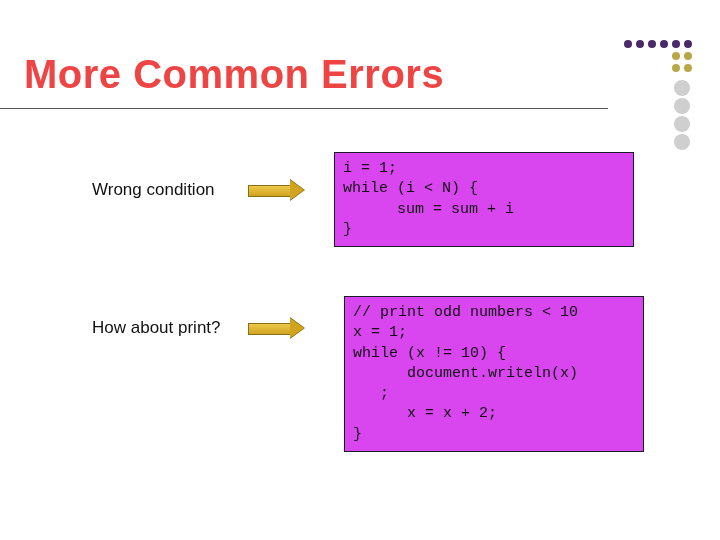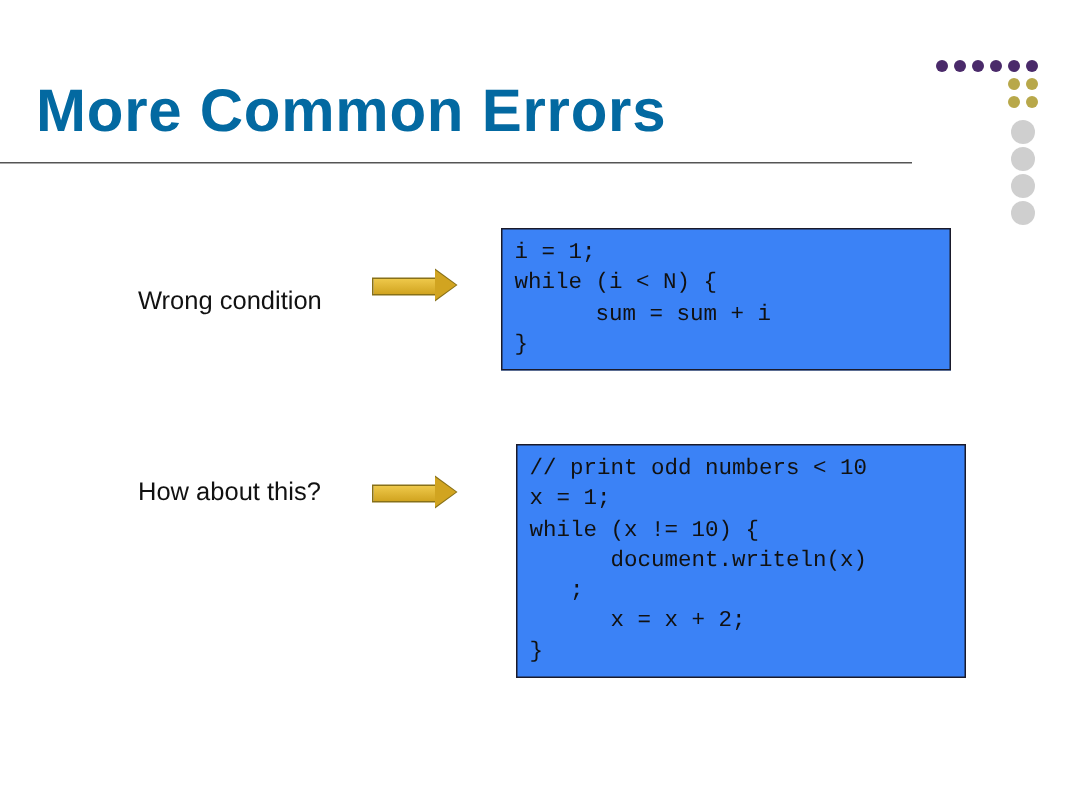--- a/index.html
+++ b/index.html
@@ -16,21 +16,21 @@
     position: relative;
     width: 720px;
     height: 540px;
   }
   .title {
     position: absolute;
     top: 52px;
     left: 24px;
     font-size: 40px;
     font-weight: bold;
-    color: #0369a1;
+    color: #ef4444;
     letter-spacing: 0.5px;
   }
   .underline {
     position: absolute;
     top: 108px;
     left: 0;
     width: 608px;
     height: 1px;
     background: #555;
   }
@@ -43,21 +43,21 @@
   }
   .dot {
     position: absolute;
     border-radius: 50%;
   }
   .label {
     position: absolute;
     font-size: 17px;
     color: #111;
   }
-  .label1 { top: 180px; left: 92px; margin-top: 11px; }
+  .label1 { top: 180px; left: 92px; }
   .label2 { top: 318px; left: 92px; }
   .arrow {
     position: absolute;
     width: 56px;
     height: 16px;
   }
   .arrow1 { top: 182px; left: 248px; }
   .arrow2 { top: 320px; left: 248px; }
   .arrow .shaft {
     position: absolute;
@@ -84,21 +84,21 @@
     top: -3px;
     width: 0;
     height: 0;
     border-top: 11px solid transparent;
     border-bottom: 11px solid transparent;
     border-left: 15px solid #877018;
   }
   .codebox {
     position: absolute;
     border: 1.5px solid #1a1a2a;
-    background: #3b82f6;
+    background: #d946ef;
     padding: 6px 8px 6px 8px;
     font-family: "Courier New", Courier, monospace;
     font-size: 15px;
     line-height: 1.35;
     color: #111;
     white-space: pre;
   }
   .codebox1 { top: 152px; left: 334px; width: 282px; }
   .codebox2 { top: 296px; left: 344px; width: 282px; }
 </style>
@@ -130,21 +130,21 @@
   <div class="arrow arrow1">
     <div class="shaft"></div>
     <div class="head-border"></div>
     <div class="head"></div>
   </div>
   <div class="codebox codebox1">i = 1;
 while (i &lt; N) {
       sum = sum + i
 }</div>
 
-  <div class="label label2">How about this?</div>
+  <div class="label label2">How about print?</div>
   <div class="arrow arrow2">
     <div class="shaft"></div>
     <div class="head-border"></div>
     <div class="head"></div>
   </div>
   <div class="codebox codebox2">// print odd numbers &lt; 10
 x = 1;
 while (x != 10) {
       document.writeln(x)
    ;

